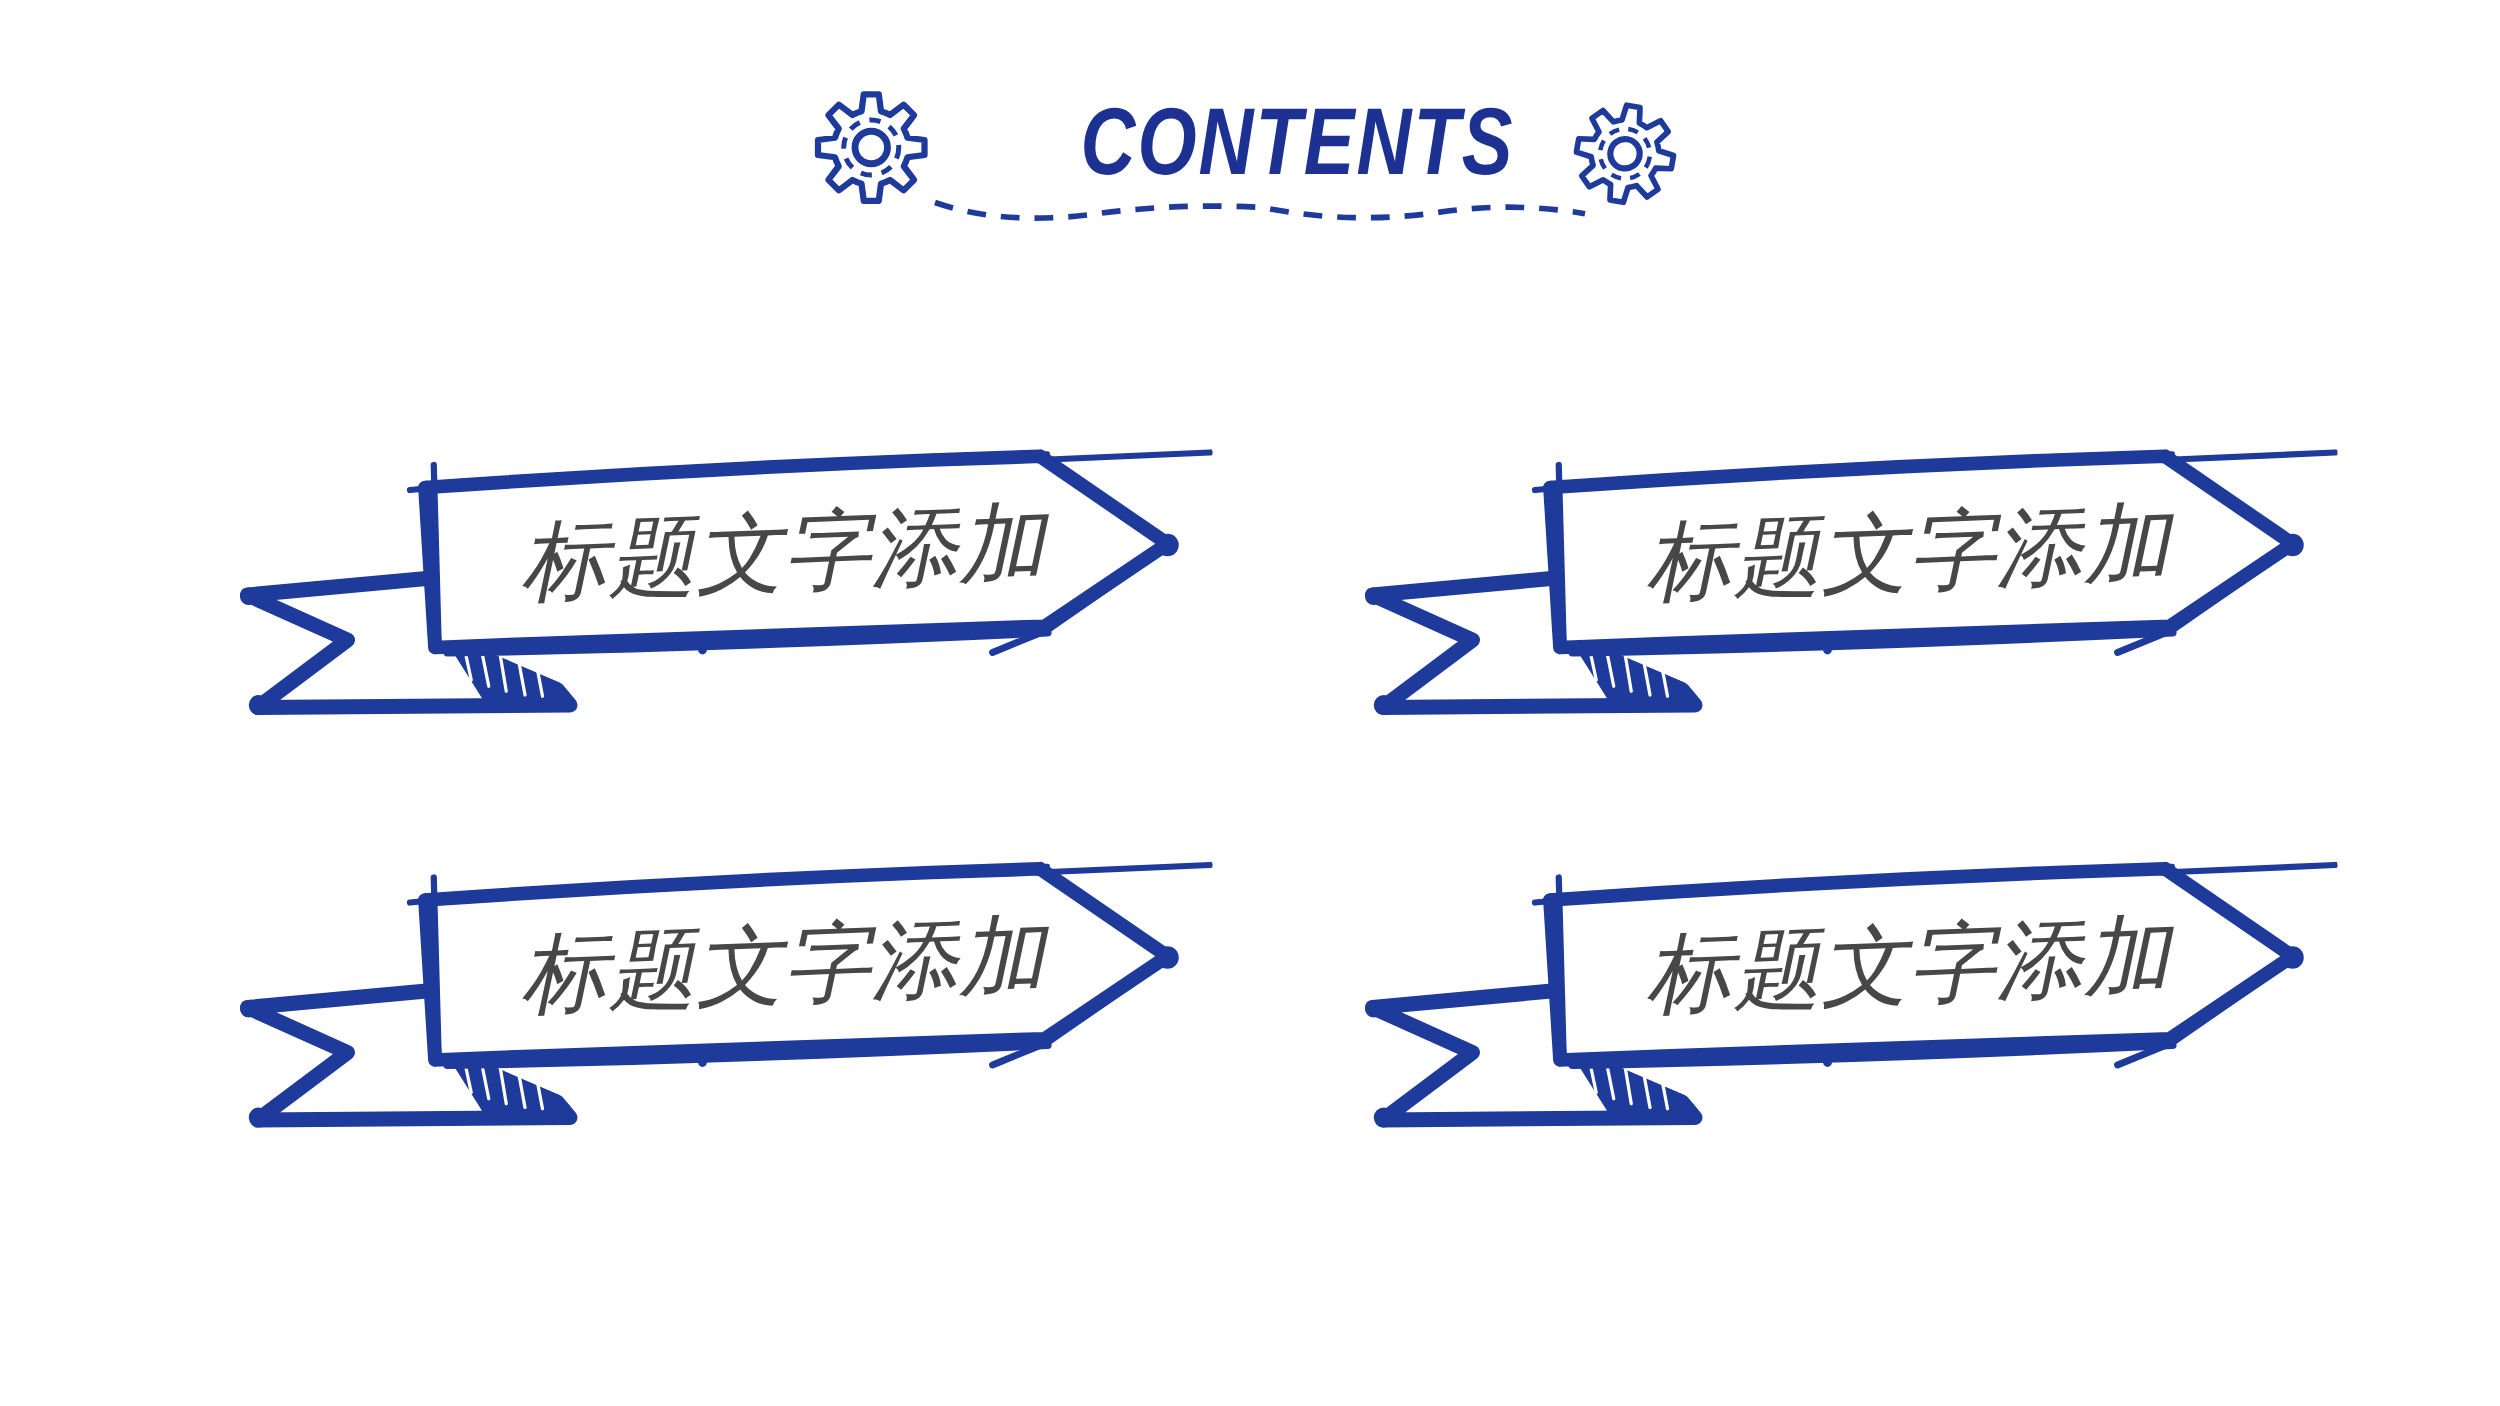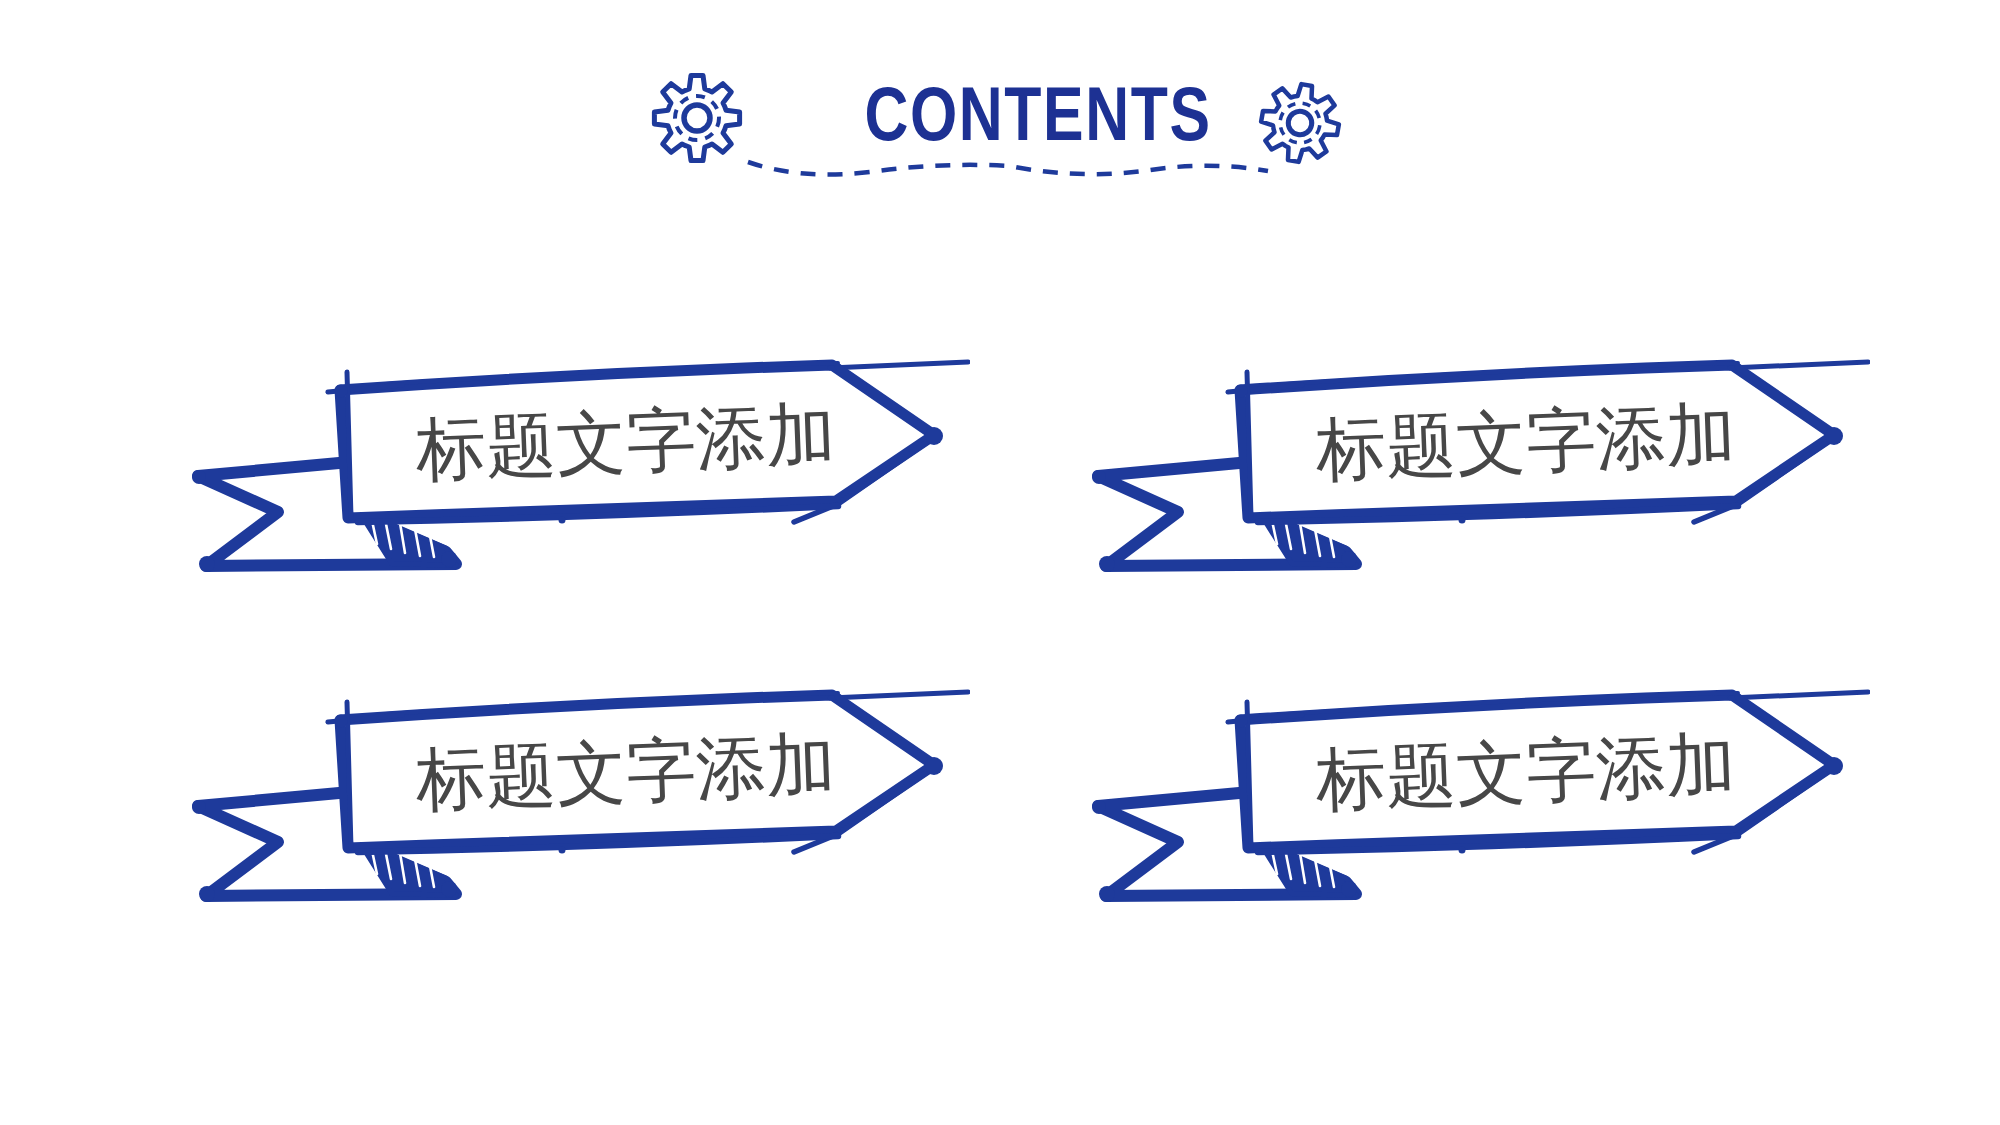--- a/index.html
+++ b/index.html
@@ -1,17 +1,17 @@
 <!DOCTYPE html>
 <html><head>
 <meta charset="utf-8">
 <style>
   html,body{margin:0;padding:0;background:#fff;}
   .slide{position:relative;width:1971px;height:1125px;background:#ffffff;overflow:hidden;
-         font-family:"Liberation Sans","DejaVu Sans",sans-serif;}
+         font-family:"Liberation Sans","DejaVu Sans",sans-serif;font-style:italic;}
   .abs{position:absolute;}
   .contents-title{
     position:absolute;left:830px;top:76px;width:344px;height:80px;
     text-align:center;font-size:76px;line-height:1.0;font-weight:bold;
     color:#1d3193;letter-spacing:2px;transform:scaleX(0.8);transform-origin:50% 50%;
     white-space:nowrap;
   }
   .ribbon-label{
     font-size:70px;fill:#474747;text-anchor:middle;
     font-family:"Liberation Sans","DejaVu Sans",sans-serif;

